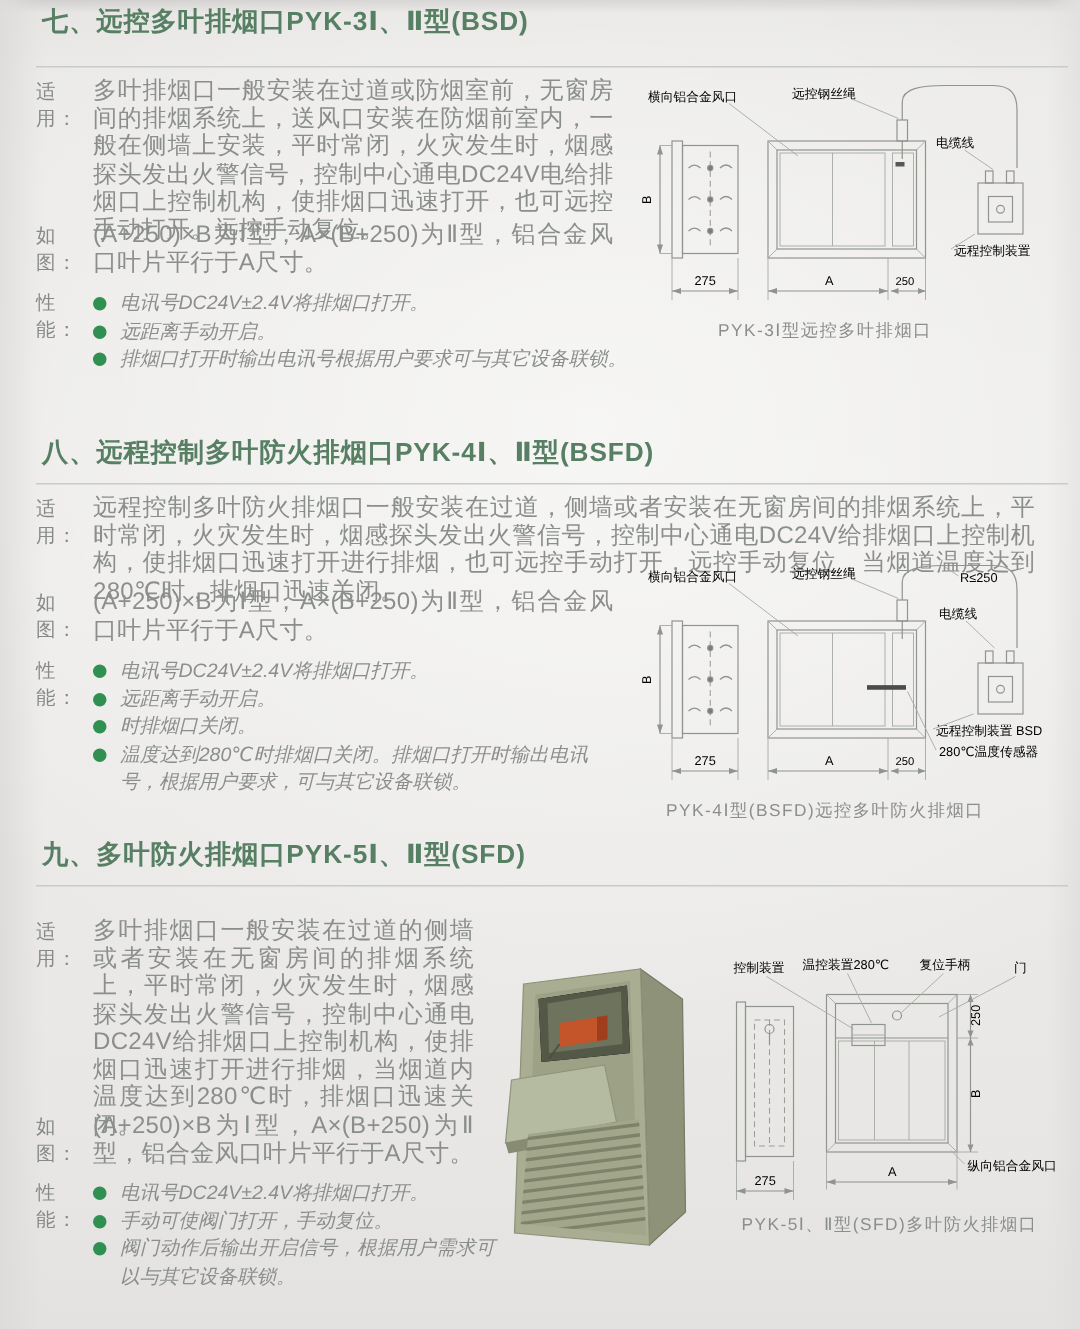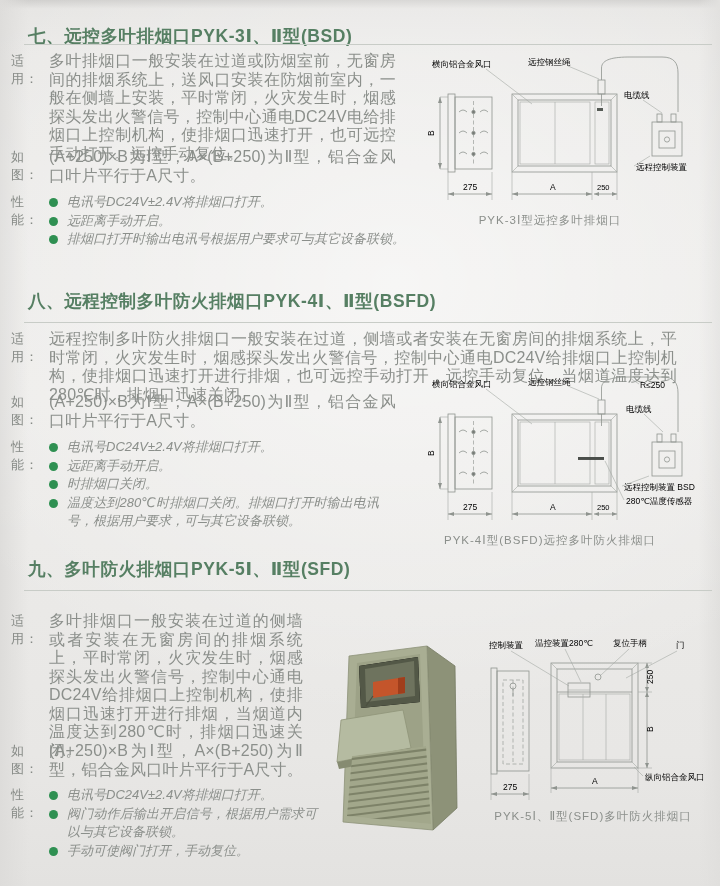--- a/index.html
+++ b/index.html
@@ -10,21 +10,21 @@
       radial-gradient(120% 80% at 55% 32%, rgba(255,255,255,0.55), rgba(255,255,255,0) 62%),
       linear-gradient(90deg, #dddcda 0%, rgba(221,220,218,0) 4%, rgba(221,220,218,0) 97%, #e0dfdd 100%),
       linear-gradient(180deg, #cfcecc 0%, #e6e5e3 1%, #eae9e7 6%, #edecea 45%, #e8e7e5 85%, #e3e2e0 100%);
   }
   .page{position:absolute;inset:0;}
   .sec-title{
     position:absolute;left:28px;font-size:17.5px;font-weight:bold;
     color:#567f63;letter-spacing:0.6px;white-space:nowrap;
   }
   .rule{position:absolute;left:24px;width:688px;height:1px;background:#c8ccc7;}
-  .row{position:absolute;left:11px;display:flex;align-items:flex-start;}
+  .row{position:absolute;left:24px;display:flex;align-items:flex-start;}
   .lbl{flex:0 0 38px;font-size:13px;color:#878b87;letter-spacing:1px;}
   .txt{font-size:16px;line-height:18.5px;color:#8b8f8b;text-align:justify;letter-spacing:0.2px;}
   .w345{width:347px;}
   .w630{width:628px;}
   .w252{width:254px;}
   ul.perf{list-style:none;margin:0;padding:0;}
   ul.perf li{display:flex;gap:9px;font-size:13px;line-height:18.5px;color:#8b8f8b;font-style:italic;}
   ul.perf .dot{flex:0 0 auto;width:9px;height:9px;border-radius:50%;background:#2f9052;margin-top:5px;}
   .pw1{width:352px;text-align:justify;}
   .pw2{width:312px;text-align:justify;}
@@ -34,21 +34,21 @@
   .dg-line{stroke:#8f948f;stroke-width:0.8;fill:none;}
   .dg-thin{stroke:#a5a9a4;stroke-width:0.6;fill:none;}
   .dg-dash{stroke:#9a9e99;stroke-width:0.7;fill:none;stroke-dasharray:4 2.5;}
   .dg-txt{font-size:8.5px;fill:#84888 4;}
 </style>
 </head>
 <body>
 
 <div class="page">
 
-  <div class="sec-title" style="top:24px;">七、远控多叶排烟口PYK-3Ⅰ、Ⅱ型(BSD)</div>
+  <div class="sec-title" style="top:2px;">七、远控多叶排烟口PYK-3Ⅰ、Ⅱ型(BSD)</div>
   <div class="rule" style="top:44px;"></div>
 
   <div class="row" style="top:52px;">
     <span class="lbl">适用：</span>
     <div class="txt w345">多叶排烟口一般安装在过道或防烟室前，无窗房间的排烟系统上，送风口安装在防烟前室内，一般在侧墙上安装，平时常闭，火灾发生时，烟感探头发出火警信号，控制中心通电DC24V电给排烟口上控制机构，使排烟口迅速打开，也可远控手动打开。远控手动复位。</div>
   </div>
 
   <div class="row" style="top:148px;">
     <span class="lbl">如图：</span>
     <div class="txt w345">(A+250)×B为Ⅰ型，A×(B+250)为Ⅱ型，铝合金风口叶片平行于A尺寸。</div>
@@ -265,25 +265,25 @@
 
   <div class="row" style="top:786px;">
     <span class="lbl">性能：</span>
     <ul class="perf">
       <li>
           <span class="dot"></span>
           <span class="pw3">电讯号DC24V±2.4V将排烟口打开。</span>
         </li>
       <li>
           <span class="dot"></span>
+          <span class="pw3">手动可使阀门打开，手动复位。</span>
+        </li>
+      <li>
+          <span class="dot"></span>
           <span class="pw3">阀门动作后输出开启信号，根据用户需求可以与其它设备联锁。</span>
-        </li>
-      <li>
-          <span class="dot"></span>
-          <span class="pw3">手动可使阀门打开，手动复位。</span>
         </li>
     </ul>
   </div>
 
   <svg style="left:337px;top:636px;" width="125" height="202" viewBox="0 0 125 202">
     <defs>
       <clipPath id="lvClip">
           <polygon points="15,120 89,110 94,188 10,180"></polygon>
         </clipPath>
     </defs>

